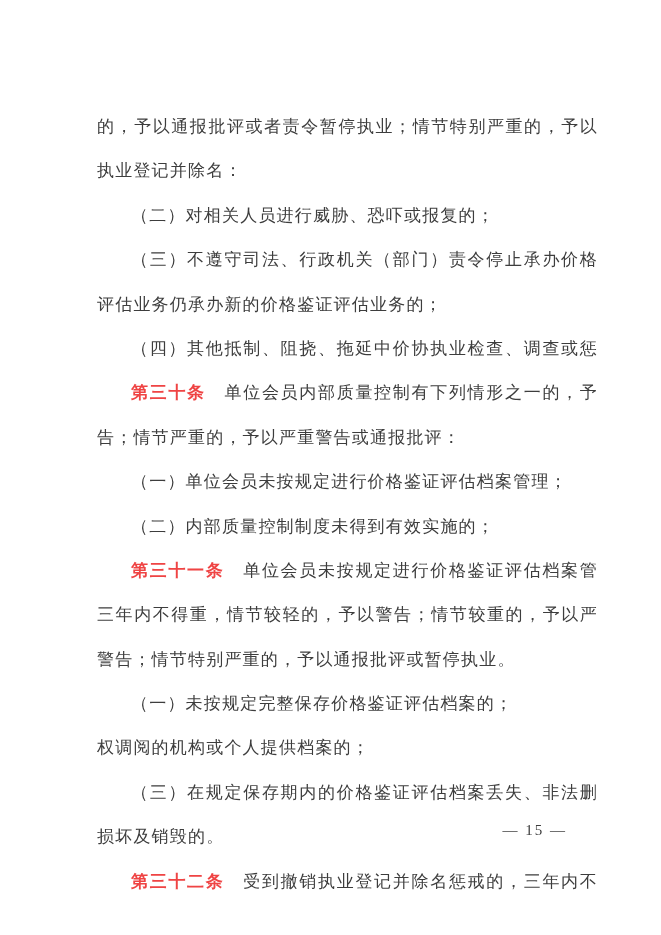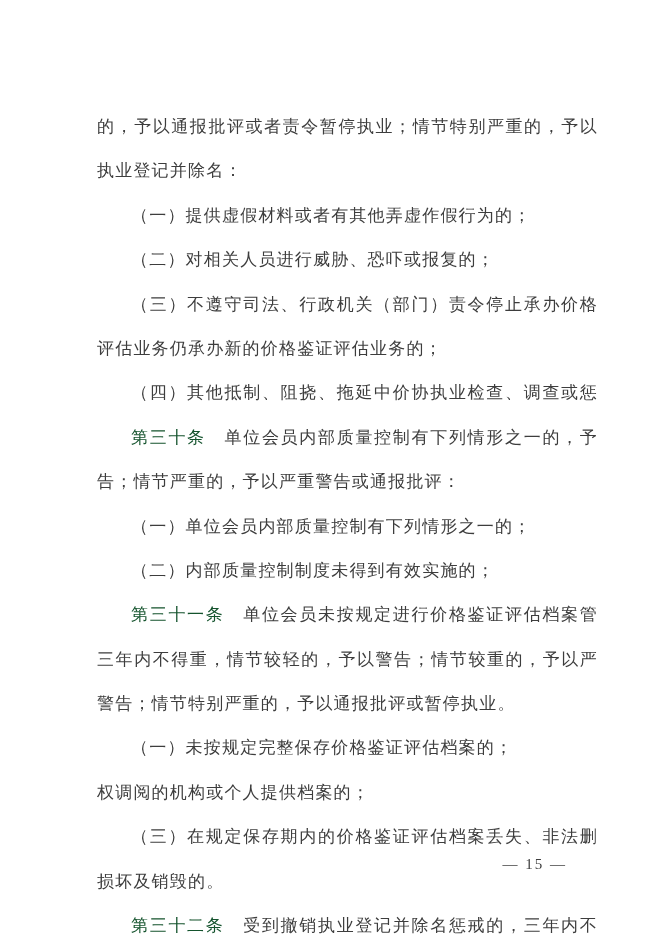--- a/index.html
+++ b/index.html
@@ -34,59 +34,58 @@
   }
   .line.justify {
     white-space: normal;
     text-align: justify;
     text-align-last: justify;
   }
   .line.indent {
     padding-left: 34px;
   }
   .article-num {
-    font-weight: normal;
-    color: #14532d;
+    font-weight: bold;
+    color: #ef4444;
   }
   .article-num:empty { display: none; }
   .page-number {
     position: absolute;
-    top: 856px;
+    top: 822px;
     right: 94px;
     font-size: 15px;
     letter-spacing: 2px;
     color: #3d3d3d;
     font-family: "Liberation Serif", "DejaVu Serif", serif;
   }
 </style>
 </head>
 <body>
 
 <div class="page">
   <div class="content" id="lines-container">
     <p class="line justify"><span class="line-text">的，予以通报批评或者责令暂停执业；情节特别严重的，予以撤销</span></p>
 
     <p class="line"><span class="line-text">执业登记并除名：</span></p>
 
-    <p class="line indent"><span class="line-text">（一）提供虚假材料或者有其他弄虚作假行为的；</span></p>
 
     <p class="line indent"><span class="line-text">（二）对相关人员进行威胁、恐吓或报复的；</span></p>
 
     <p class="line indent justify"><span class="line-text">（三）不遵守司法、行政机关（部门）责令停止承办价格鉴证</span></p>
 
     <p class="line"><span class="line-text">评估业务仍承办新的价格鉴证评估业务的；</span></p>
 
     <p class="line indent justify"><span class="line-text">（四）其他抵制、阻挠、拖延中价协执业检查、调查或惩戒的</span></p>
 
 
     <p class="line indent justify"><b class="article-num">第三十条</b><span class="line-text">　单位会员内部质量控制有下列情形之一的，予以警</span></p>
 
     <p class="line"><span class="line-text">告；情节严重的，予以严重警告或通报批评：</span></p>
 
-    <p class="line indent"><span class="line-text">（一）单位会员内部质量控制有下列情形之一的；</span></p>
+    <p class="line indent"><span class="line-text">（一）单位会员未按规定进行价格鉴证评估档案管理；</span></p>
 
     <p class="line indent"><span class="line-text">（二）内部质量控制制度未得到有效实施的；</span></p>
 
 
     <p class="line indent justify"><b class="article-num">第三十一条</b><span class="line-text">　单位会员未按规定进行价格鉴证评估档案管理，</span></p>
 
     <p class="line justify"><span class="line-text">三年内不得重，情节较轻的，予以警告；情节较重的，予以严重</span></p>
 
     <p class="line"><span class="line-text">警告；情节特别严重的，予以通报批评或暂停执业。</span></p>
 

